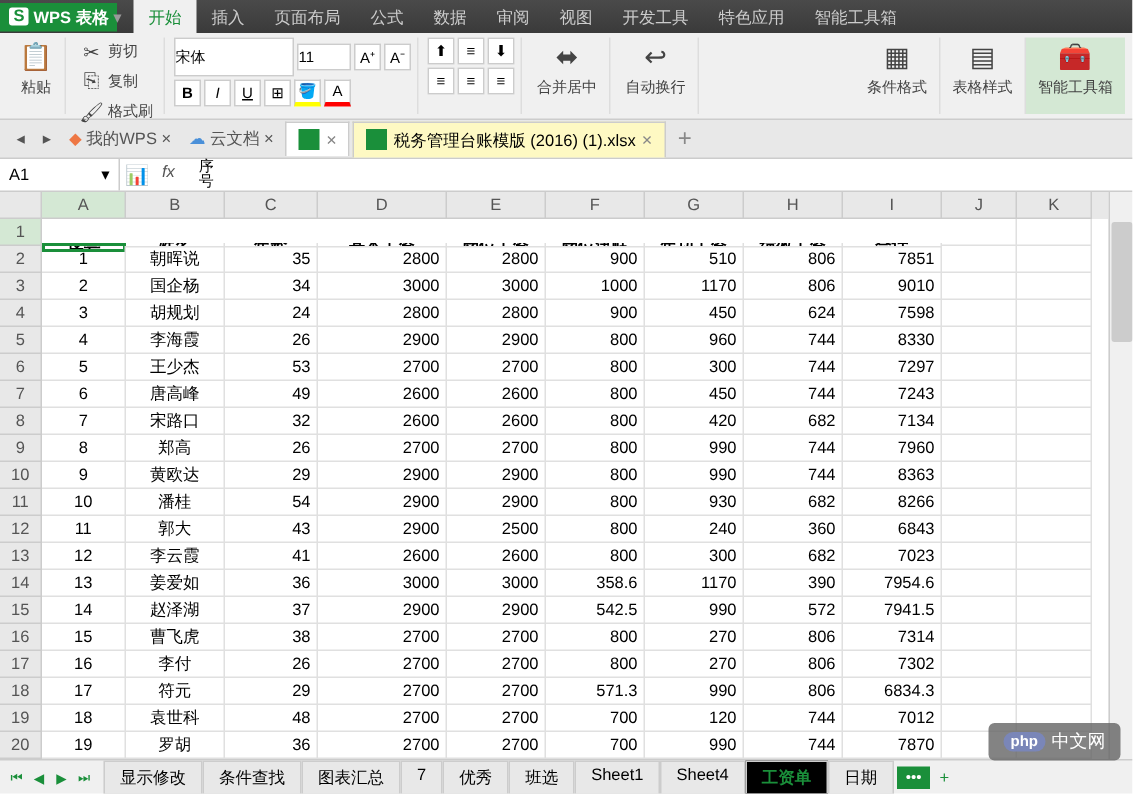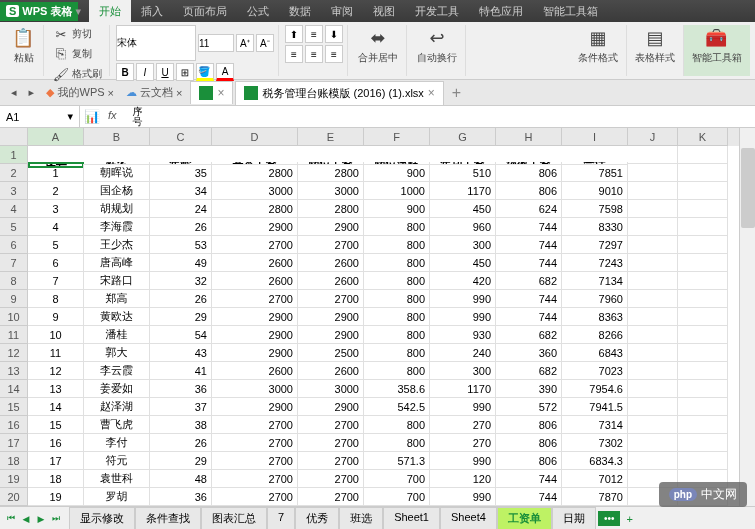--- a/index.html
+++ b/index.html
@@ -16,30 +16,30 @@
     
     
     .ribbon { height: 58px; background: #f0f0f0; border-bottom: 1px solid #ccc; display: flex; padding: 3px 5px; gap: 2px; }
     .ribbon-group { display: flex; flex-direction: column; gap: 2px; padding: 0 4px; border-right: 1px solid #ddd; }
     .ribbon-group.no-border { border-right: none; }
     .ribbon-btn-lg { display: flex; flex-direction: column; align-items: center; gap: 2px; padding: 2px 4px; cursor: pointer; font-size: 10px; color: #444; }
     .ribbon-btn-sm { display: flex; align-items: center; gap: 3px; padding: 1px 3px; cursor: pointer; font-size: 10px; color: #444; }
     .ribbon-row { display: flex; gap: 2px; align-items: center; }
     .icon-placeholder { width: 16px; height: 16px; display: inline-flex; align-items: center; justify-content: center; font-size: 13px; }
     .icon-lg { width: 22px; height: 22px; font-size: 18px; }
-    .font-select { width: 80px; height: 36px; font-size: 10px; border: 1px solid #ccc; }
+    .font-select { width: 80px; height: 26px; font-size: 10px; border: 1px solid #ccc; }
     .size-select { width: 36px; height: 18px; font-size: 10px; border: 1px solid #ccc; }
     .mini-btn { width: 18px; height: 18px; border: 1px solid #ccc; background: #fff; font-size: 10px; display: inline-flex; align-items: center; justify-content: center; cursor: pointer; }
     .ribbon-right { margin-left: auto; display: flex; }
     .smart-tool { background: #d4e8d4; }
     
     
     .doc-tabs { height: 26px; background: #e8e8e8; display: flex; align-items: center; border-bottom: 1px solid #ccc; padding-left: 5px; gap: 0; }
     .doc-tab-btn { padding: 3px 6px; font-size: 11px; color: #555; cursor: pointer; display: flex; align-items: center; gap: 3px; }
-    .doc-tab { padding: 4px 8px; font-size: 11px; background: #ffffff; border: 1px solid #ccc; border-bottom: none; cursor: pointer; display: flex; align-items: center; gap: 4px; margin-left: 2px; }
+    .doc-tab { padding: 4px 8px; font-size: 11px; background: #fef9c3; border: 1px solid #ccc; border-bottom: none; cursor: pointer; display: flex; align-items: center; gap: 4px; margin-left: 2px; }
     .doc-tab.active { background: #fff; }
     .doc-tab .close { color: #888; font-size: 12px; }
     .tab-icon { width: 14px; height: 14px; display: inline-block; background: #1a8f3a; }
     .doc-add { padding: 3px 8px; color: #888; font-size: 16px; cursor: pointer; }
     
     
     .formula-row { height: 22px; display: flex; align-items: center; border-bottom: 1px solid #ccc; background: #fff; }
     .name-box { width: 80px; height: 100%; border-right: 1px solid #ccc; padding: 2px 6px; font-size: 11px; display: flex; align-items: center; justify-content: space-between; }
     .fx-btns { display: flex; padding: 0 4px; gap: 2px; }
     .fx-label { font-style: italic; padding: 0 6px; color: #555; }
@@ -65,21 +65,21 @@
     .cell.right { justify-content: flex-end; }
     .cell.selected { border: 2px solid #1a8f3a; }
     .scrollbar-v { width: 16px; background: #f0f0f0; border-left: 1px solid #ccc; position: relative; }
     .scroll-thumb-v { position: absolute; width: 14px; left: 1px; top: 20px; height: 80px; background: #ccc; border-radius: 2px; }
     
     
     .sheet-tabs { height: 24px; background: #f0f0f0; border-top: 1px solid #ccc; display: flex; align-items: center; padding: 0 4px; gap: 0; }
     .sheet-nav { display: flex; gap: 1px; margin-right: 6px; }
     .sheet-nav-btn { width: 14px; height: 14px; font-size: 9px; color: #1a8f3a; cursor: pointer; display: flex; align-items: center; justify-content: center; }
     .sheet-tab { padding: 3px 10px; font-size: 11px; cursor: pointer; border: 1px solid #ccc; background: #e8e8e8; }
-    .sheet-tab.active { background: #bef264; color: #1a8f3a; font-weight: bold; }
+    .sheet-tab.active { background: #000000; color: #1a8f3a; font-weight: bold; }
     .sheet-add { padding: 2px 6px; color: #1a8f3a; cursor: pointer; }
     .sheet-more { padding: 2px 6px; background: #1a8f3a; color: #fff; font-size: 10px; cursor: pointer; margin-left: 2px; }
     
     
     .watermark { position: absolute; right: 8px; bottom: 22px; background: rgba(100,100,100,0.8); color: #fff; padding: 4px 10px; border-radius: 4px; font-size: 12px; display: flex; align-items: center; gap: 4px; }
     .watermark .php { background: #7a86b8; padding: 1px 5px; border-radius: 8px; font-size: 10px; font-weight: bold; }
     
     .cw-a { width: 56px; } .cw-b { width: 66px; } .cw-c { width: 62px; }
     .cw-d { width: 86px; } .cw-e { width: 66px; } .cw-f { width: 66px; }
     .cw-g { width: 66px; } .cw-h { width: 66px; } .cw-i { width: 66px; }

